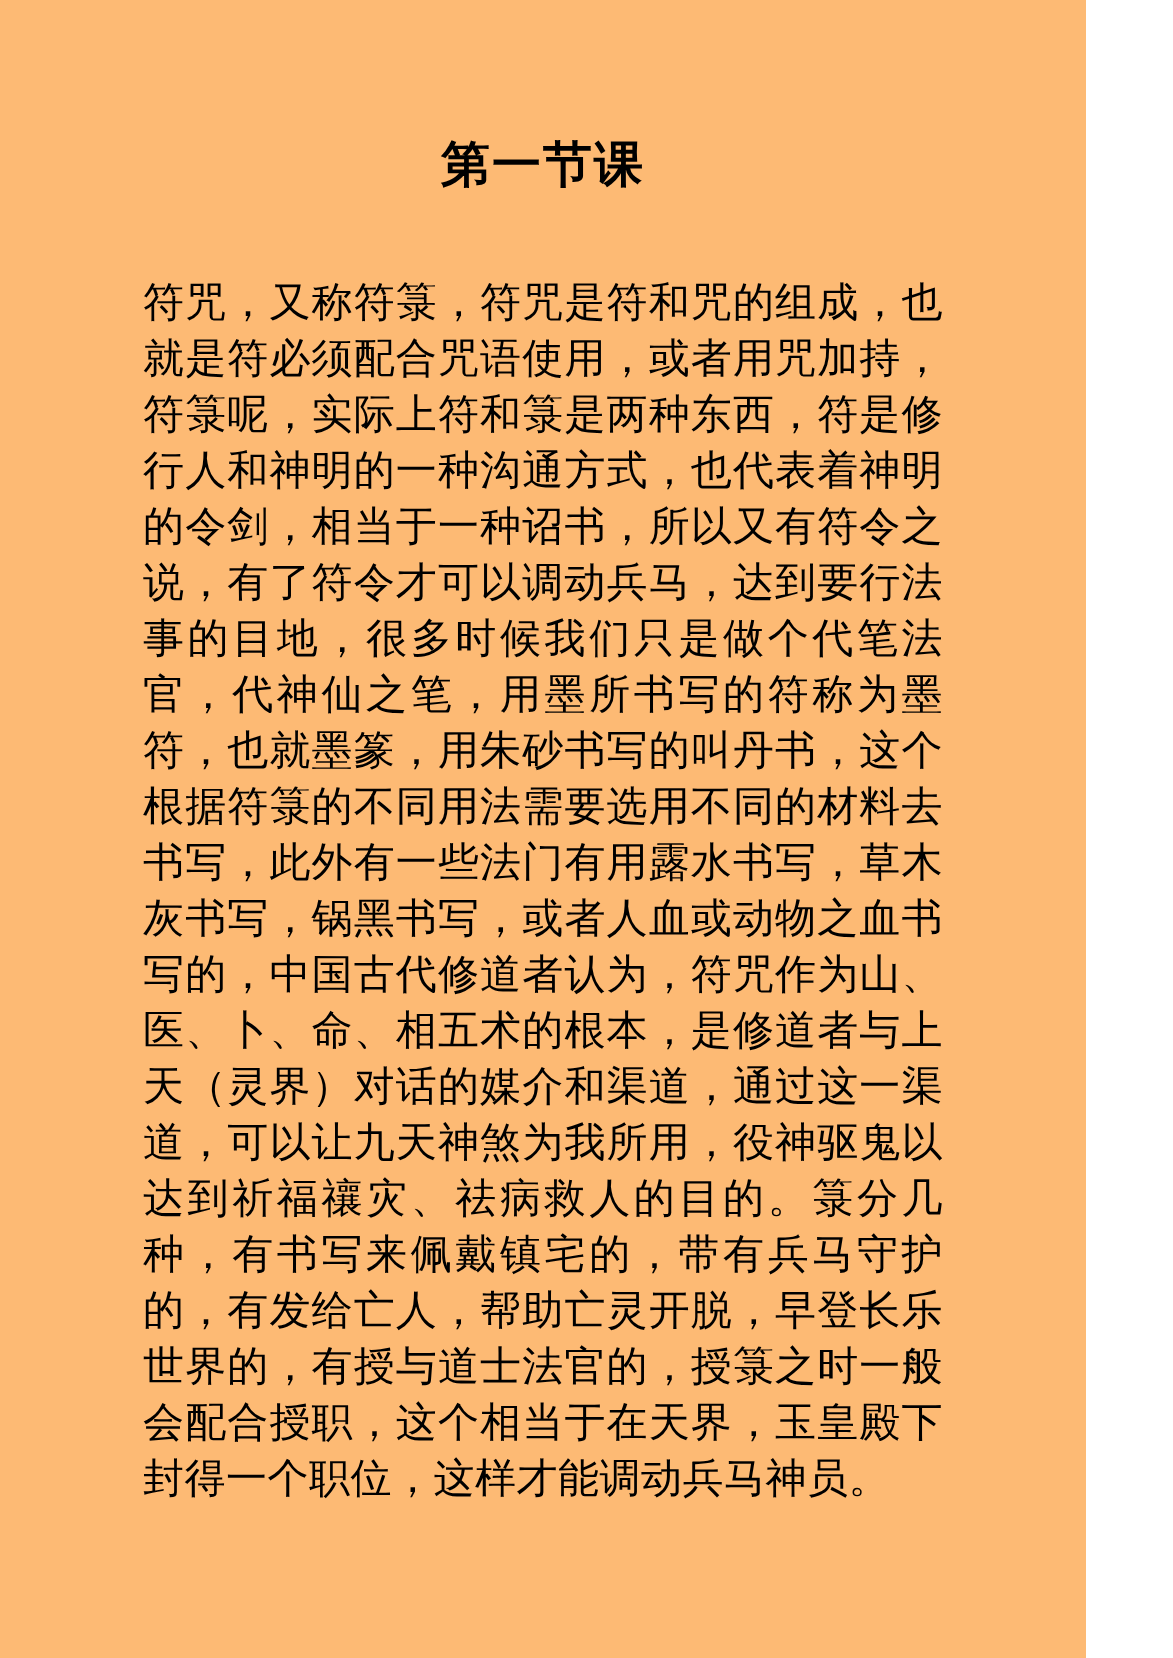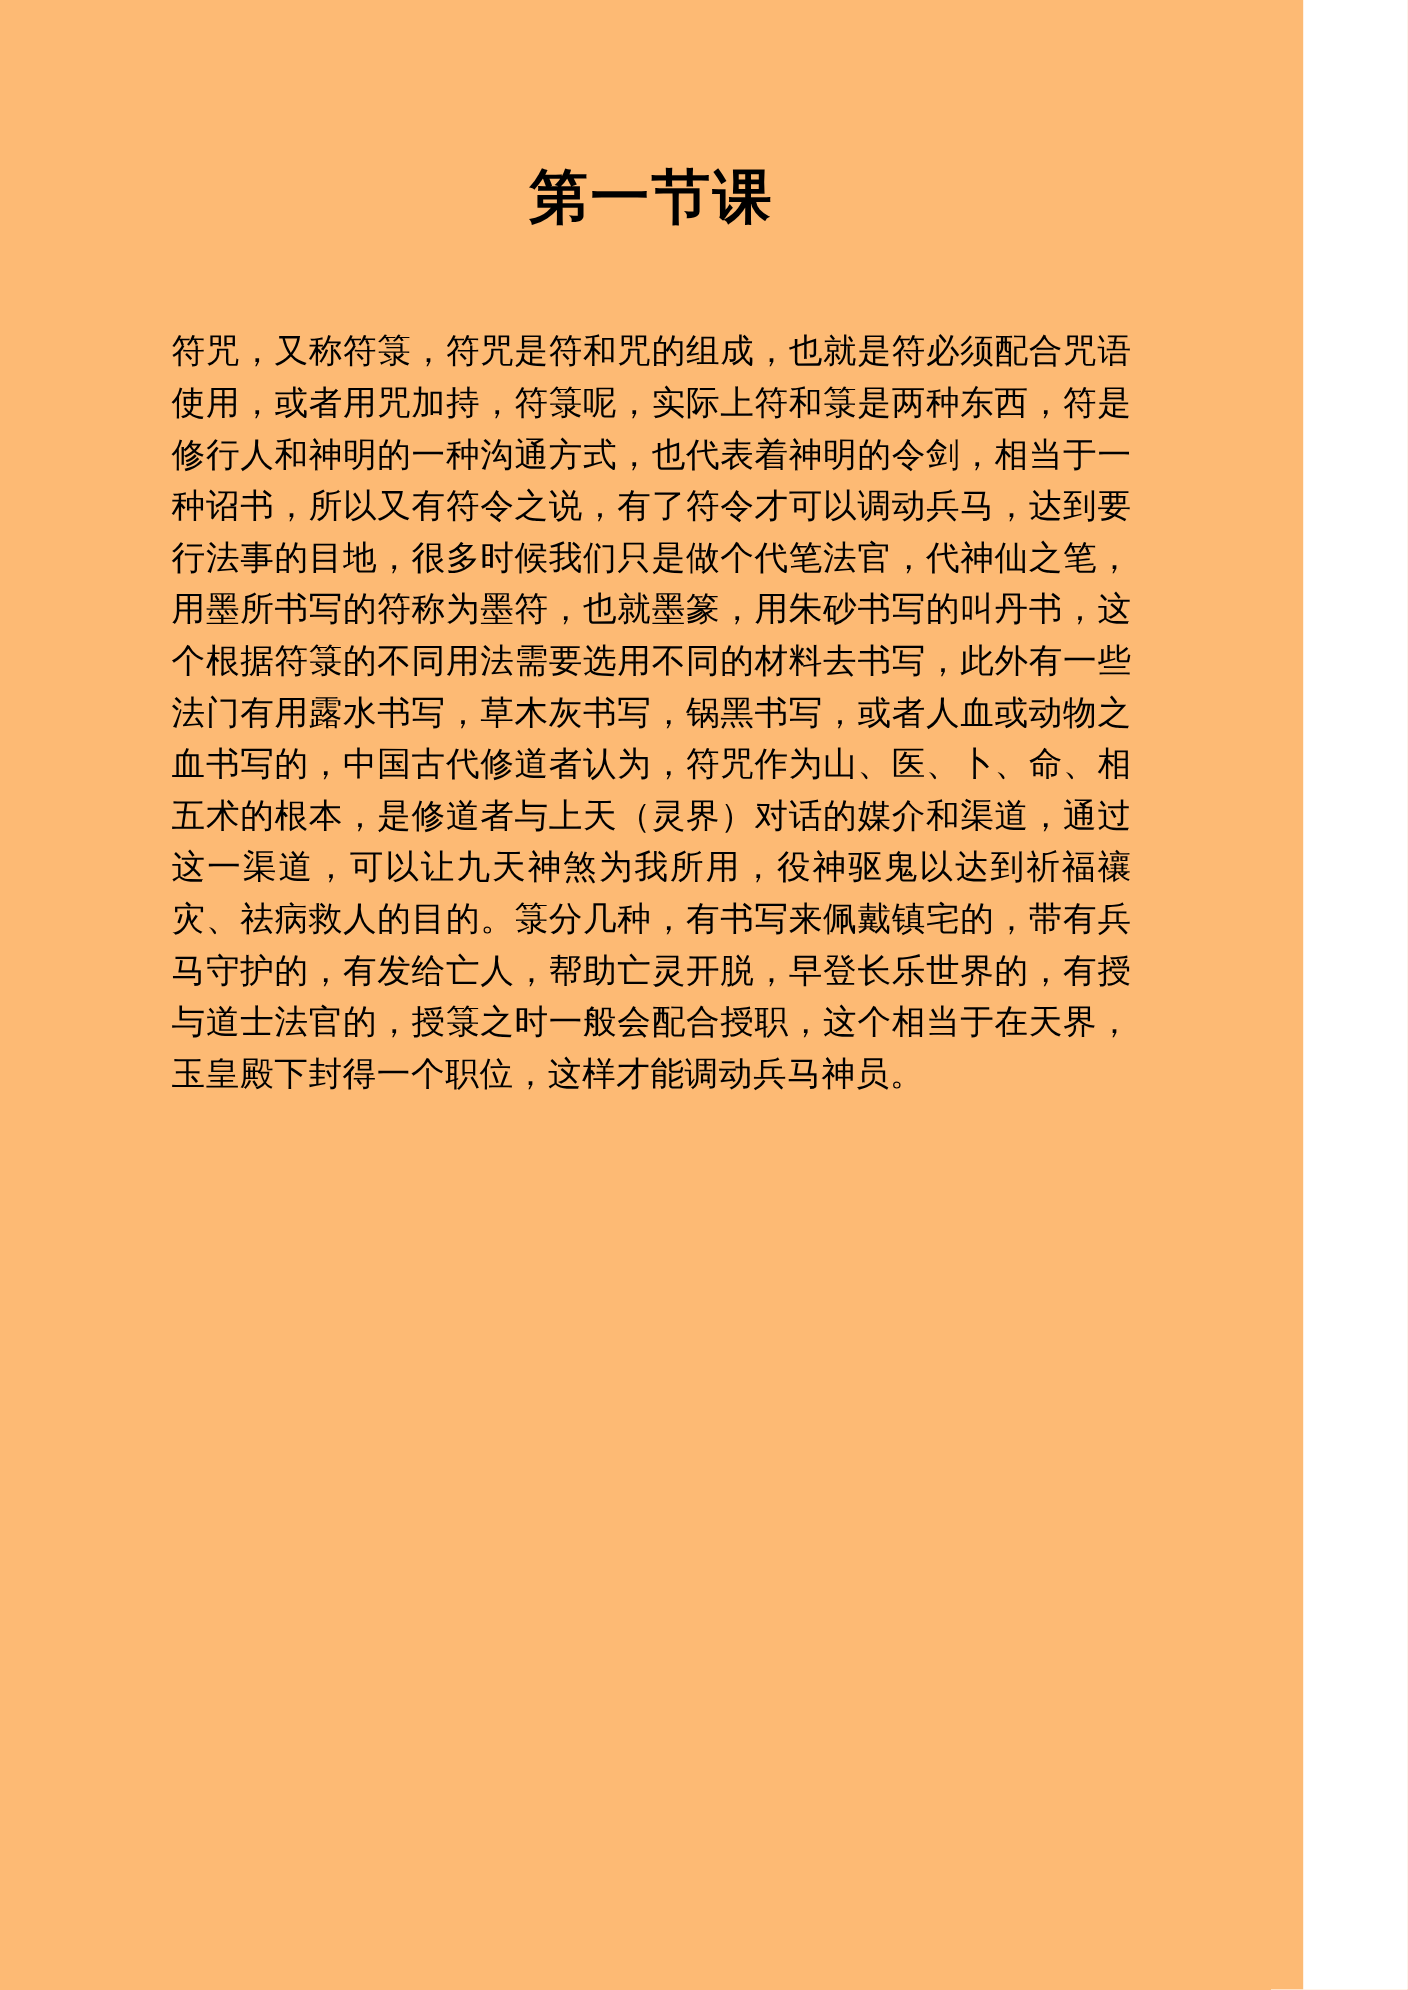--- a/index.html
+++ b/index.html
@@ -26,26 +26,26 @@
     padding-top: 135px;
     line-height: 1.2;
     font-family: "DejaVu Serif", "Liberation Serif", serif;
   }
   .body-block {
     margin: 0 auto;
     padding-top: 80px;
     width: 800px;
   }
   .para {
-    font-size: 28px;
-    line-height: 43px;
+    font-size: 41px;
+    line-height: 56px;
     text-align: justify;
     text-justify: inter-ideograph;
     margin: 0;
-    font-family: Liberation Mono, monospace;
+    font-family: Liberation Serif, serif;
     letter-spacing: 0.5px;
   }
   .para + .para {
     margin-top: 0px;
   }
 </style>
 </head>
 <body>
 
 <div class="page">

